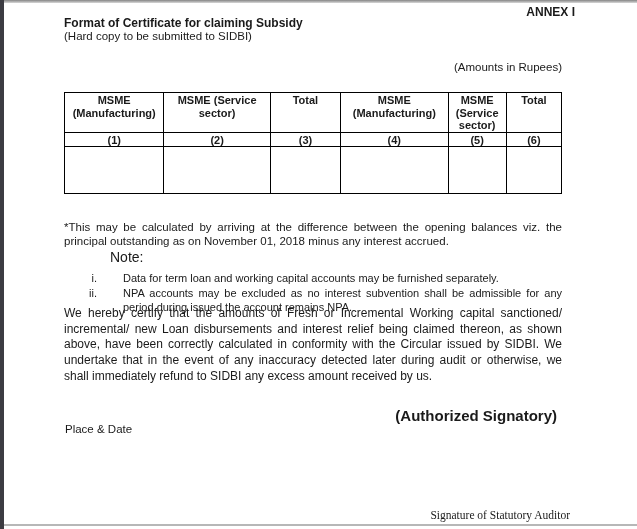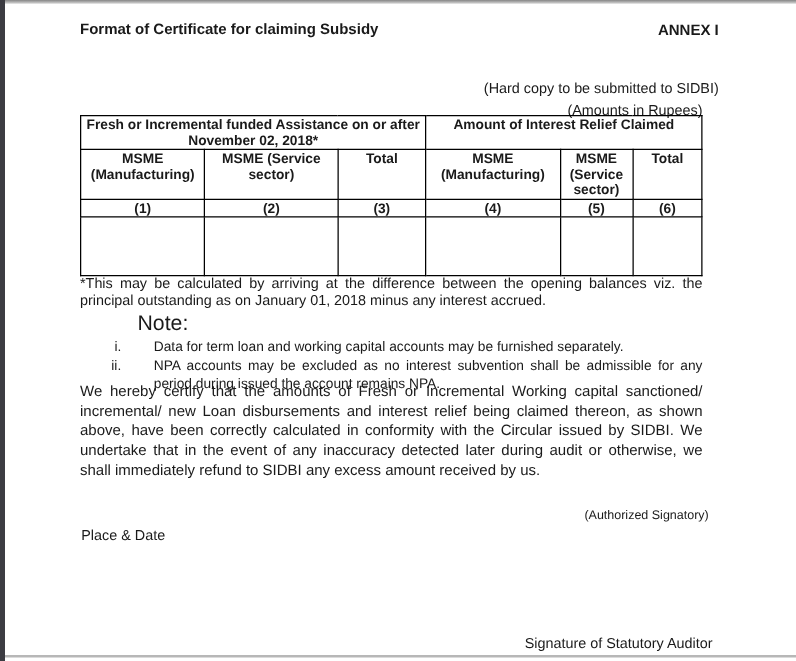--- a/index.html
+++ b/index.html
@@ -21,25 +21,25 @@
     position: absolute; top: 0; left: 0; width: 4px; height: 100%;
     background: #3c3c42;
   }
   .edge-bottom {
     position: absolute; bottom: 3px; left: 4px; right: 0; height: 2px;
     background: #b7b7b7;
   }
   .content {
     position: absolute; left: 64px; top: 0; width: 511px; height: 100%;
   }
-  .annex       { position: absolute; top: 17px;  right: 0;  font-size: 12px; font-weight: bold; }
+  .annex       { position: absolute; top: 5px;  right: 0;  font-size: 12px; font-weight: bold; }
   .title       { position: absolute; top: 16px; left: 0; width: 100%; text-align: left; font-size: 12px; font-weight: bold; }
-  .subtitle    { position: absolute; top: 30px; left: 0; width: 100%; text-align: right; font-size: 11.5px; margin-top: 35px; }
+  .subtitle    { position: absolute; top: 30px; left: 0; width: 100%; text-align: left; font-size: 11.5px; }
   .name-label  { position: absolute; top: 55px; left: 14px; font-size: 11.5px; }
-  .amounts     { position: absolute; top: 83px; right: 13px; font-size: 11.5px; }
+  .amounts     { position: absolute; top: 61px; right: 13px; font-size: 11.5px; }
 
   .claim-table {
     position: absolute; top: 92px; left: 0;
     width: 498px;
     border-collapse: collapse;
     table-layout: fixed;
     font-size: 11px;
     font-weight: bold;
   }
   .claim-table th, .claim-table td {
@@ -52,37 +52,37 @@
   }
   .group-row th   { height: 25px; }
   .colhead-row th { height: 35px; margin-left: 48px; }
   .num-row th     { height: 12px; }
   .body-row td    { height: 45px; }
 
   .footnote {
     position: absolute; top: 221px; left: 0; width: 498px;
     font-size: 11.5px; line-height: 13.5px; text-align: justify;
   }
-  .note-label { position: absolute; top: 249px; left: 0; font-size: 17px; padding-left: 46px; }
+  .note-label { position: absolute; top: 249px; left: 0; font-size: 14px; padding-left: 46px; }
   .note-items { position: absolute; top: 271px; left: 0; width: 498px; font-size: 11px; line-height: 14.5px; }
   .note-item  { display: flex; }
   .note-item .marker { width: 17px; margin-left: 16px; text-align: right; flex: none; }
   .note-item .ntext  { margin-left: 16px; flex: 1; text-align: justify; padding-left: 10px; }
 
   .cert1 {
     position: absolute; top: 306px; left: 0; width: 498px;
     font-size: 12px; line-height: 15.7px; text-align: justify;
   }
-  .auth-sig    { position: absolute; top: 407px; right: 8px; font-size: 10px; }
+  .auth-sig    { position: absolute; top: 407px; right: 18px; font-size: 15px; font-weight: bold; }
   .place-date  { position: absolute; top: 423px; left: 1px;  font-size: 11.5px; }
   .cert2 {
     position: absolute; top: 446px; left: 0; width: 498px;
     font-size: 12px; line-height: 15.7px; text-align: justify;
   }
-  .auditor-sig { position: absolute; top: 509px; right: 5px; font-size: 11.5px; }
+  .auditor-sig { position: absolute; top: 509px; right: 5px; font-size: 11.5px; font-family: Liberation Serif, serif; }
 </style>
 </head>
 <body>
 
 <div class="page">
   <div class="edge-top"></div>
   <div class="edge-left"></div>
   <div class="edge-bottom"></div>
 
   <div class="content">
@@ -95,24 +95,20 @@
     <table class="claim-table">
       <colgroup>
         <col style="width:99px">
         <col style="width:106px">
         <col style="width:70px">
         <col style="width:107px">
         <col style="width:58px">
         <col style="width:55px">
       </colgroup>
       <tbody>
-        <tr class="group-row">
-          <th colspan="3">Fresh or Incremental funded Assistance on or after November 02, 2018*</th>
-          <th colspan="3">Amount of Interest Relief Claimed</th>
-        </tr>
         <tr class="colhead-row">
           <th>MSME (Manufacturing)</th>
           <th>MSME (Service sector)</th>
           <th>Total</th>
           <th>MSME (Manufacturing)</th>
           <th>MSME (Service sector)</th>
           <th>Total</th>
         </tr>
         <tr class="num-row">
           <th>(1)</th>
@@ -126,21 +122,21 @@
           <td></td>
           <td></td>
           <td></td>
           <td></td>
           <td></td>
           <td></td>
         </tr>
       </tbody>
     </table>
 
-    <div class="footnote">*This may be calculated by arriving at the difference between the opening balances viz. the principal outstanding as on January 01, 2018 minus any interest accrued.</div>
+    <div class="footnote">*This may be calculated by arriving at the difference between the opening balances viz. the principal outstanding as on November 01, 2018 minus any interest accrued.</div>
 
     <div class="note-label">Note:</div>
     <div class="note-items">
       <div class="note-item">
         <span class="marker">i.</span>
         <span class="ntext">Data for term loan and working capital accounts may be furnished separately.</span>
       </div>
       <div class="note-item">
         <span class="marker">ii.</span>
         <span class="ntext">NPA accounts may be excluded as no interest subvention shall be admissible for any period during issued the account remains NPA.</span>

